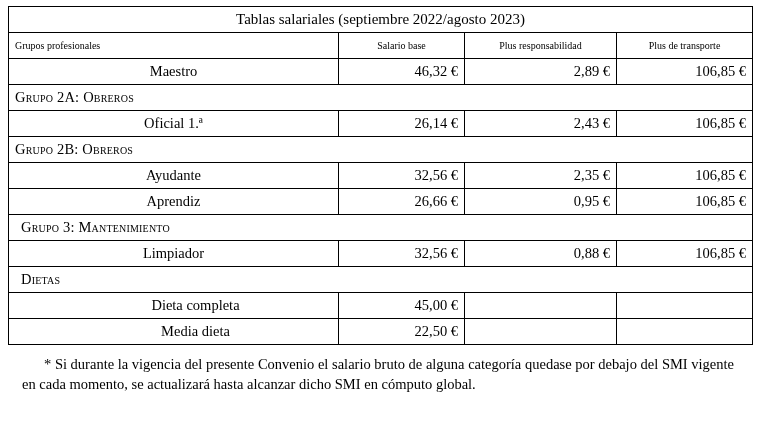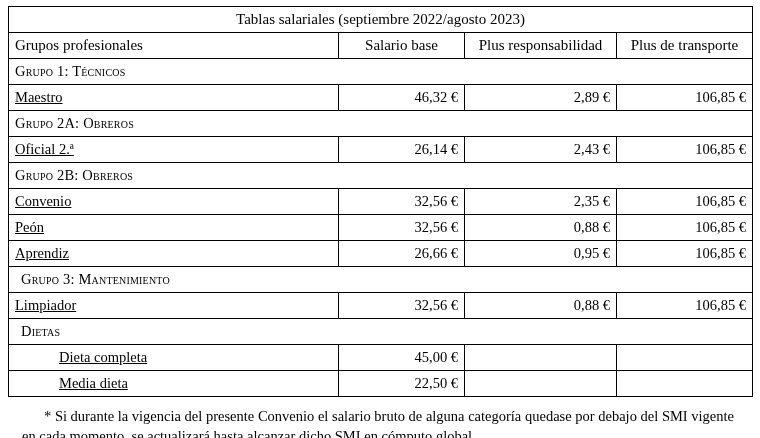--- a/index.html
+++ b/index.html
@@ -37,42 +37,41 @@
   }
   .title-cell {
     text-align: center;
     font-weight: bold;
     font-size: 15px;
     padding: 3px 6px;
   }
   .col-head {
     text-align: center;
     font-weight: bold;
-    font-size: 15px;
+    font-size: 10px;
   }
   .col-head.first {
     text-align: left;
   }
   .group-row td {
     font-variant: small-caps;
     letter-spacing: 0.2px;
     font-size: 14.5px;
     padding-left: 6px;
   }
   .group-row td.indent {
     padding-left: 12px;
   }
   .num {
     text-align: right;
     padding-right: 8px;
     margin-top: 15px;
   }
   .label {
-    text-align: left;
-    text-decoration: underline;
+    text-align: center;
   }
   .label.indent {
     padding-left: 50px;
     margin-top: 24px;
   }
   .note {
     margin: 10px 10px 0 14px;
     font-size: 14.5px;
     line-height: 1.35;
     text-align: justify;
@@ -99,60 +98,51 @@
       <tr>
         <td class="title-cell" colspan="4">Tablas salariales (septiembre 2022/agosto 2023)</td>
       </tr>
       <tr>
         <td class="col-head first">Grupos profesionales</td>
         <td class="col-head">Salario base</td>
         <td class="col-head">Plus responsabilidad</td>
         <td class="col-head">Plus de transporte</td>
       </tr>
 
-      <tr class="group-row">
-        <td colspan="4">Grupo 1: Técnicos</td>
-      </tr>
 
       <tr>
         <td class="label">Maestro</td>
         <td class="num">46,32 €</td>
         <td class="num">2,89 €</td>
         <td class="num">106,85 €</td>
       </tr>
 
       <tr class="group-row">
         <td colspan="4">Grupo 2A: Obreros</td>
       </tr>
 
 
       <tr>
-        <td class="label">Oficial 2.ª</td>
+        <td class="label">Oficial 1.ª</td>
         <td class="num">26,14 €</td>
         <td class="num">2,43 €</td>
         <td class="num">106,85 €</td>
       </tr>
 
       <tr class="group-row">
         <td colspan="4">Grupo 2B: Obreros</td>
       </tr>
 
       <tr>
-        <td class="label">Convenio</td>
+        <td class="label">Ayudante</td>
         <td class="num">32,56 €</td>
         <td class="num">2,35 €</td>
         <td class="num">106,85 €</td>
       </tr>
 
-      <tr>
-        <td class="label">Peón</td>
-        <td class="num">32,56 €</td>
-        <td class="num">0,88 €</td>
-        <td class="num">106,85 €</td>
-      </tr>
 
       <tr>
         <td class="label">Aprendiz</td>
         <td class="num">26,66 €</td>
         <td class="num">0,95 €</td>
         <td class="num">106,85 €</td>
       </tr>
 
       <tr class="group-row">
         <td class="indent" colspan="4">Grupo 3: Mantenimiento</td>

